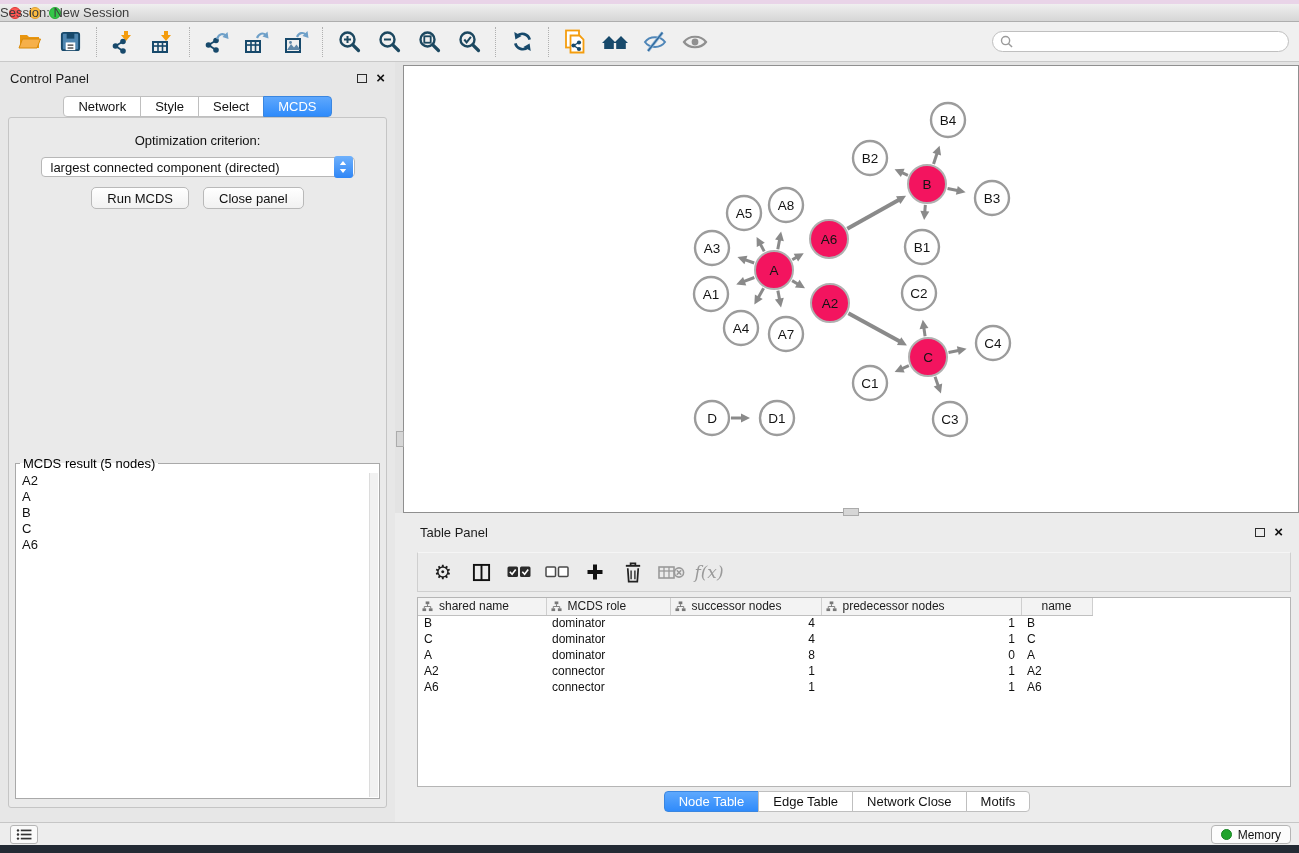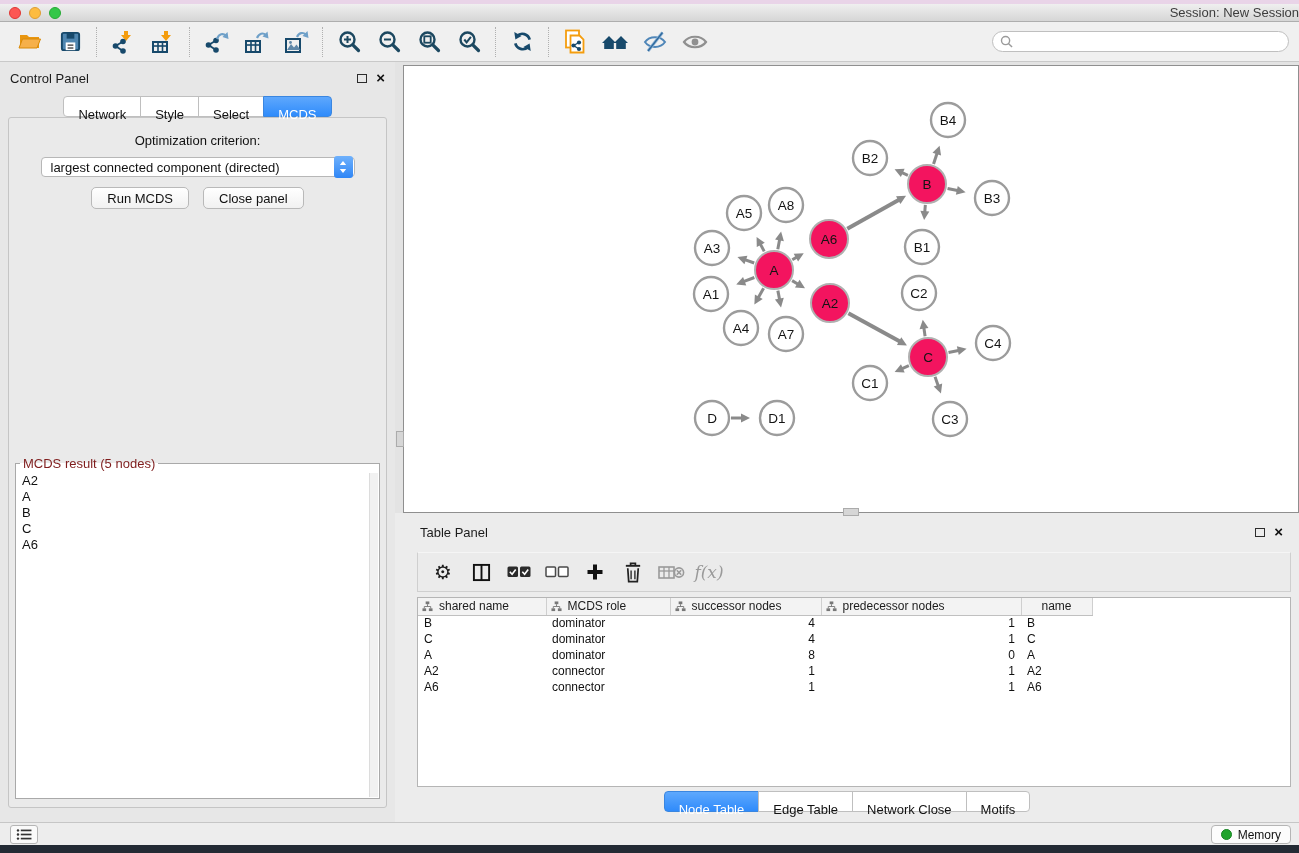--- a/index.html
+++ b/index.html
@@ -8,21 +8,21 @@
 
   
   #strip-top { position:absolute; left:0; top:0; width:1299px; height:4px; background:#e9d4e8; }
   #titlebar { position:absolute; left:0; top:4px; width:1299px; height:18px;
     background:linear-gradient(#efefef,#d6d6d6); border-bottom:1px solid #aeaeae; }
   .lights { position:absolute; left:9px; top:3px; display:flex; gap:8px; }
   .light { width:12px; height:12px; border-radius:50%; }
   .light.red { background:#fc5753; border:1px solid #df3734; }
   .light.yellow { background:#fdbc40; border:1px solid #de9e34; }
   .light.green { background:#33c748; border:1px solid #27aa35; }
-  #titlebar .title { position:absolute; left:0; right:0; top:0; text-align:right; line-height:18px; font-size:13px; color:#3d3d3d; }
+  #titlebar .title { position:absolute; left:0; right:0; top:0; text-align:left; line-height:18px; font-size:13px; color:#3d3d3d; }
 
   
   #toolbar { position:absolute; left:0; top:22px; width:1299px; height:40px; background:#f0f0f0;
     border-bottom:1px solid #c9c9c9; display:flex; align-items:center; padding:0 10px; }
   .tbtn { width:40px; height:34px; display:flex; align-items:center; justify-content:center; flex:0 0 auto; }
   .tbsep { width:0; height:30px; border-left:1px dotted #b0b0b0; margin:0 6px; flex:0 0 auto; }
   #searchbox { margin-left:auto; width:297px; height:21px; background:#fff; border:1px solid #bfbfbf;
     border-radius:11px; display:flex; align-items:center; padding:0 7px; }
   #searchbox input { border:none; outline:none; flex:1; font-size:12px; height:16px; background:transparent; margin-left:5px; }
 
@@ -30,39 +30,39 @@
   .panel-header-label { font-size:13px; color:#1c1c1c; }
   .ph-icons { position:absolute; display:flex; gap:9px; align-items:center; }
   .float-icon { width:10px; height:9px; border:1.5px solid #2c2c2c; display:inline-block; }
   .close-icon { font-weight:900; font-size:15px; line-height:10px; color:#111; }
 
   
   #control-panel { position:absolute; left:0; top:62px; width:395px; height:760px; background:#e7e7e7; }
   #control-panel .panel-header-label { position:absolute; left:10px; top:9px; }
   #control-panel .ph-icons { right:10px; top:11px; }
   #control-tabs { position:absolute; left:0; right:0; top:34px; display:flex; justify-content:center; z-index:2; }
-  .seg { height:21px; line-height:19px; padding:8px 14px; font-size:13px; background:#fff;
+  .seg { height:21px; line-height:19px; padding:0 14px; font-size:13px; background:#fff;
     border:1px solid #bfbfbf; margin-left:-1px; color:#111; }
   .seg:first-child { border-radius:4px 0 0 4px; margin-left:0; }
   .seg:last-child { border-radius:0 4px 4px 0; }
   .seg.active { background:linear-gradient(#5ea8fd,#2f8bfb); border-color:#3a86e0; color:#fff; }
   #cp-content { position:absolute; left:8px; right:8px; top:55px; bottom:14px;
     background:#eaeaea; border:1px solid #c5c5c5; border-radius:3px; }
   #opt-label { margin-top:15px; text-align:center; font-size:13px; color:#111; }
   #criterion { width:314px; height:20px; margin:9px auto 0; background:#fff; border:1px solid #b7b7b7;
     border-radius:4px; display:flex; align-items:center; position:relative; }
   #criterion .val { flex:1; font-size:13px; padding-left:9px; color:#111; white-space:nowrap; overflow:hidden; }
   #criterion .stepper { width:19px; height:22px; margin-right:1px; border-radius:3px;
     background:linear-gradient(#6fb1fc,#2f86f6); display:flex; align-items:center; justify-content:center; }
   .btn-row { display:flex; justify-content:center; gap:14px; margin-top:10px; }
   .btn { height:22px; padding:0 15px; font-size:13px; background:linear-gradient(#ffffff,#f1f1f1);
     border:1px solid #b9b9b9; border-radius:5px; color:#111; }
   #result-box { position:absolute; left:6px; right:6px; top:338px; bottom:8px;
     border:1px solid #a9a9a9; background:#fff; }
-  #result-box legend { font-size:13px; color:#7f1d1d; margin-left:4px; padding:0 3px; background:transparent; }
+  #result-box legend { font-size:13px; color:#000000; margin-left:4px; padding:0 3px; background:transparent; }
   #result-list { position:absolute; left:1px; right:11px; top:2px; bottom:1px; overflow:hidden; }
   .result-item { font-size:13px; line-height:16px; padding-left:5px; color:#111; }
   #result-scrollbar { position:absolute; right:1px; top:2px; bottom:1px; width:9px;
     background:#f1f1f1; border-left:1px solid #dcdcdc; }
 
   
   #network-window { position:absolute; left:403px; top:65px; width:896px; height:448px;
     background:#fff; border:1px solid #8f8f8f; }
   #net-titlebar { position:absolute; left:0; top:0; right:0; height:22px;
     background:linear-gradient(#ededed,#cbcbcb); border-bottom:1px solid #9a9a9a; }

